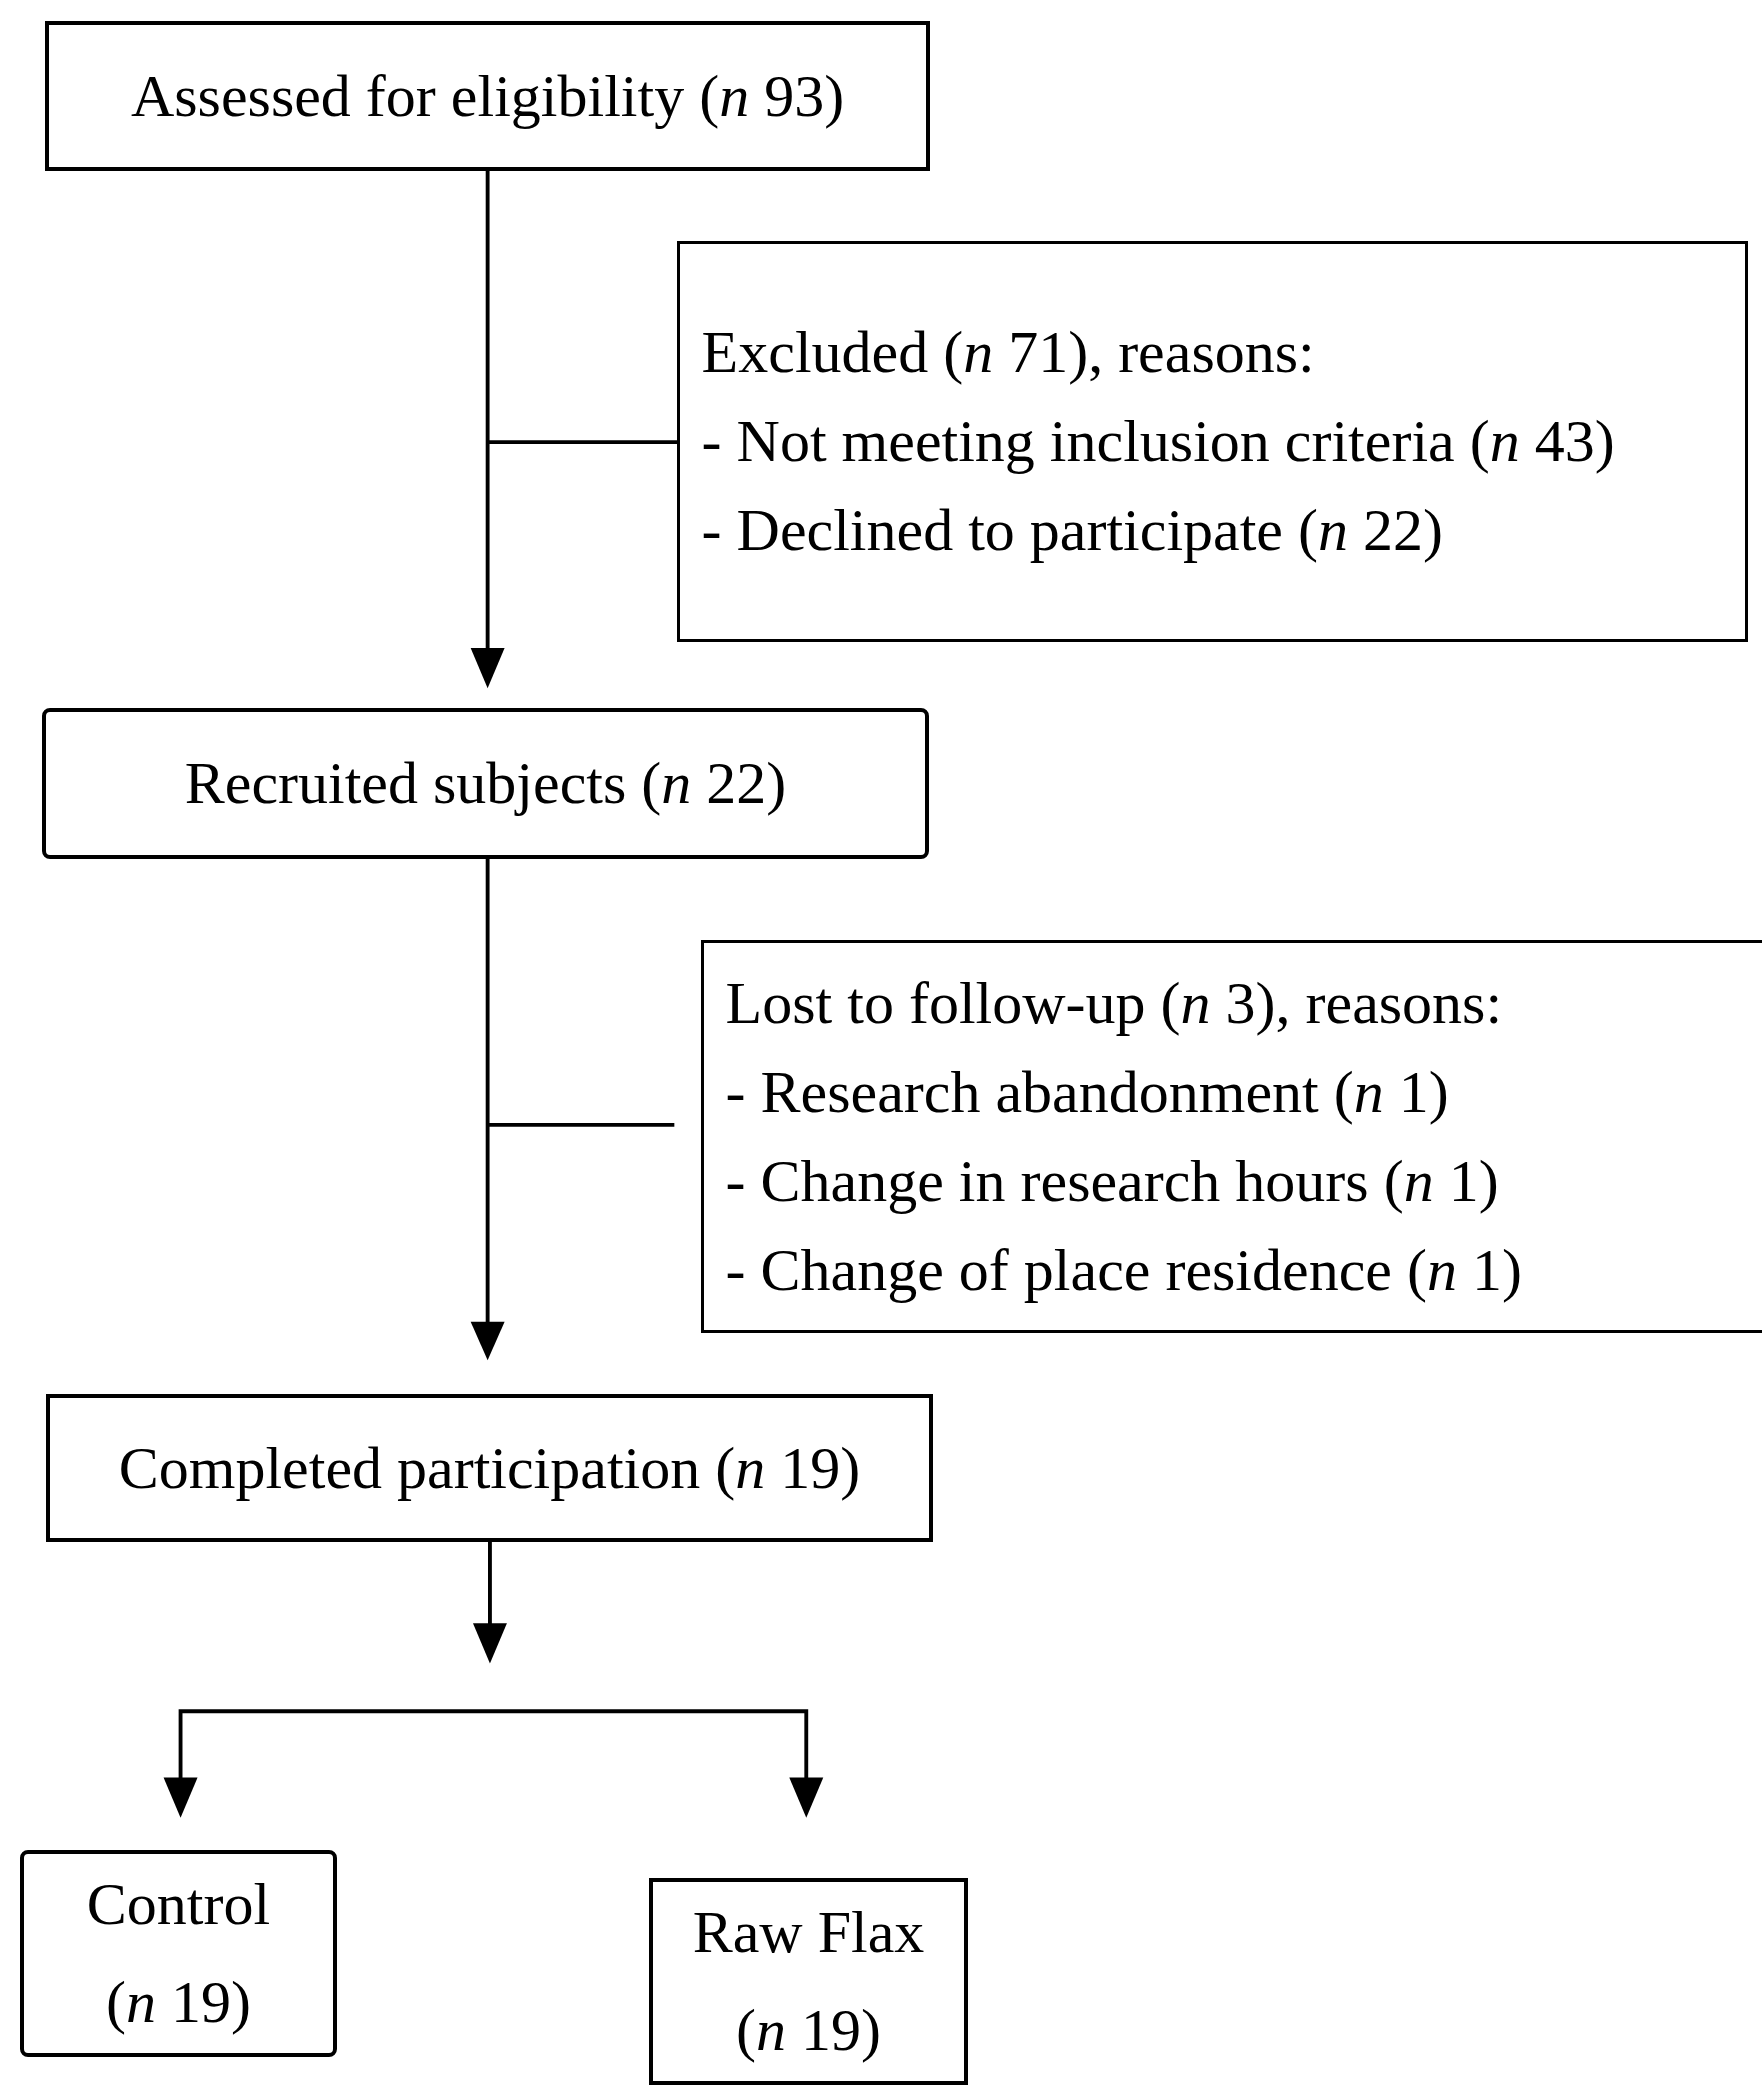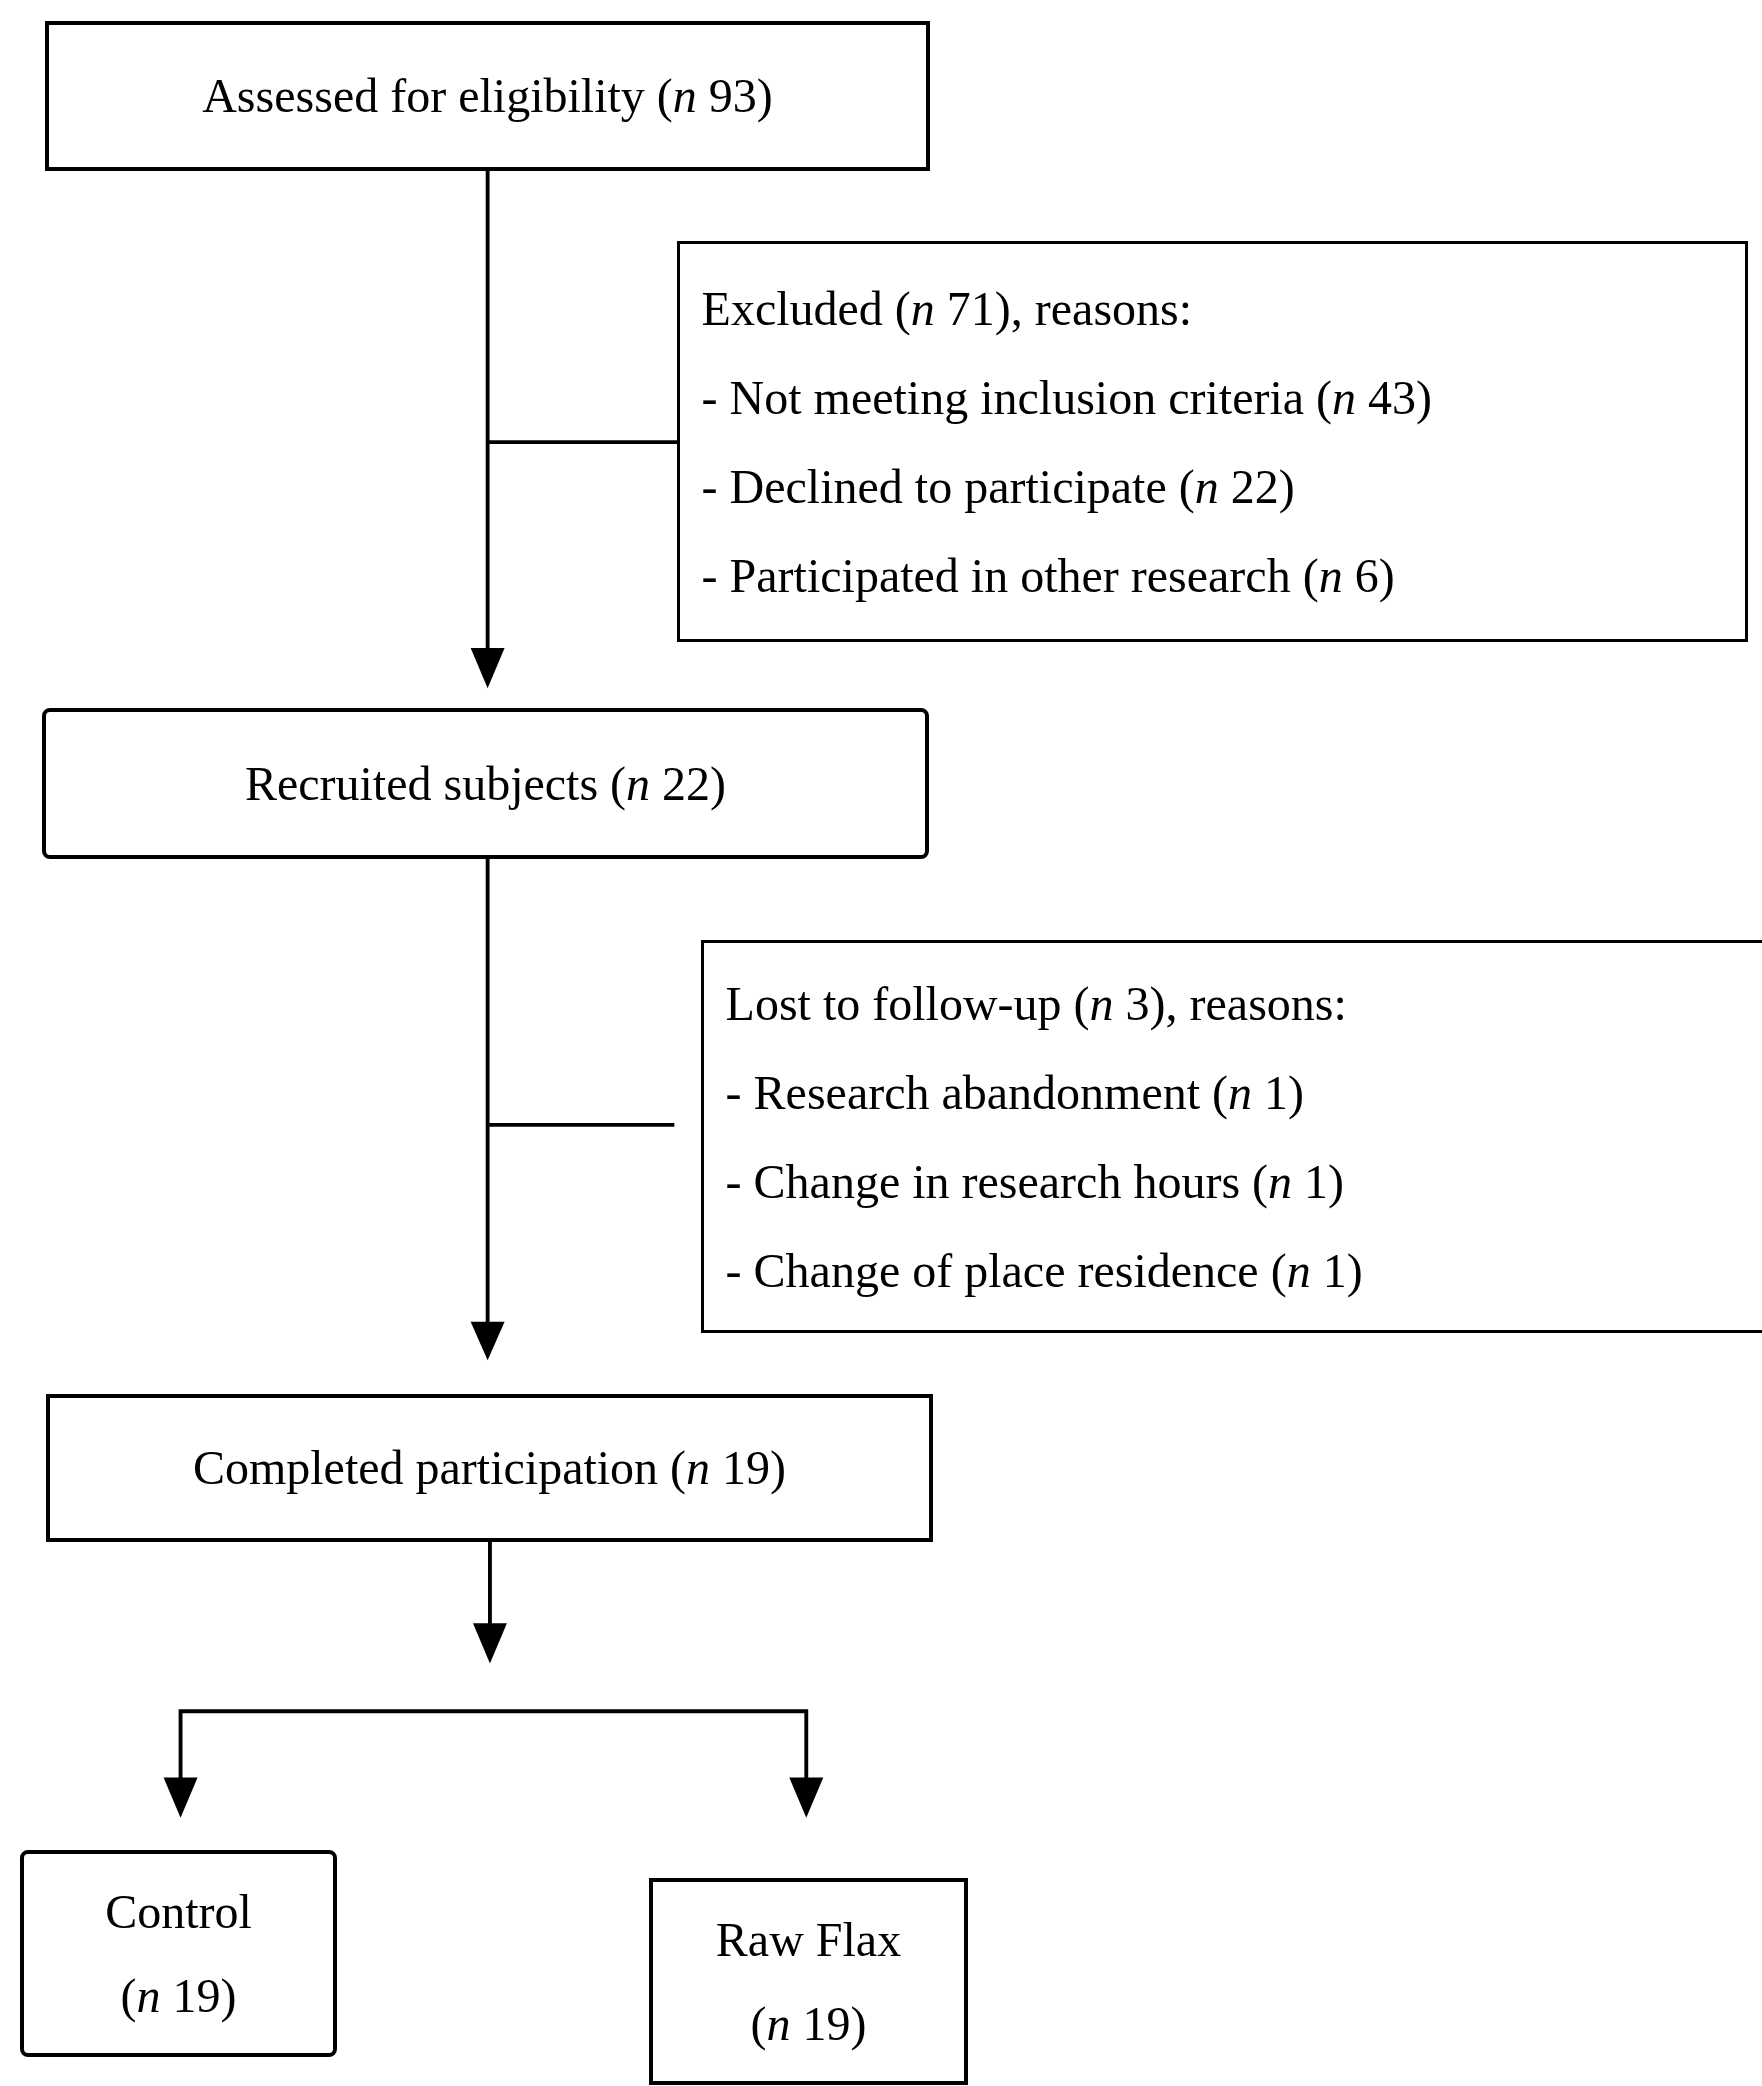--- a/index.html
+++ b/index.html
@@ -23,21 +23,21 @@
     height: 2087px;
   }
   .box {
     position: absolute;
     box-sizing: border-box;
     background: #ffffff;
     border: 4.6px solid #000000;
     display: flex;
     align-items: center;
     justify-content: center;
-    font-size: 48px;
+    font-size: 60px;
     line-height: 1.15;
     white-space: nowrap;
   }
   .box.side {
     border-width: 3.9px;
     flex-direction: column;
     align-items: flex-start;
     justify-content: center;
     padding: 0 21.6px;
   }
@@ -77,21 +77,20 @@
   </svg>
 
   <div class="box main" style="left:45px; top:21px; width:885px; height:150px;">
     <div class="line"><span>Assessed for eligibility (</span><i class="nv">n</i><span> 93)</span></div>
   </div>
 
   <div class="box side" style="left:677px; top:241px; width:1071px; height:401px;">
     <div class="line"><span>Excluded (</span><i class="nv">n</i><span> 71), reasons:</span></div>
     <div class="line"><span>- Not meeting inclusion criteria (</span><i class="nv">n</i><span> 43)</span></div>
     <div class="line"><span>- Declined to participate (</span><i class="nv">n</i><span> 22)</span></div>
-    <div class="line"><span>- Participated in other research (</span><i class="nv">n</i><span> 6)</span></div>
   </div>
 
   <div class="box main" style="left:42px; top:708px; width:887px; height:151px;border-radius:8px;">
     <div class="line"><span>Recruited subjects (</span><i class="nv">n</i><span> 22)</span></div>
   </div>
 
   <div class="box side" style="left:673px; top:940px; width:1071px; height:393px;margin-left:28px;">
     <div class="line"><span>Lost to follow-up (</span><i class="nv">n</i><span> 3), reasons:</span></div>
     <div class="line"><span>- Research abandonment (</span><i class="nv">n</i><span> 1)</span></div>
     <div class="line"><span>- Change in research hours (</span><i class="nv">n</i><span> 1)</span></div>

